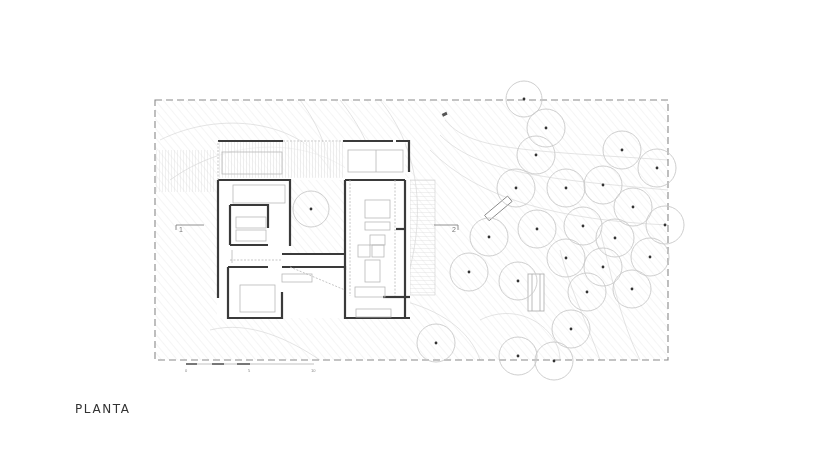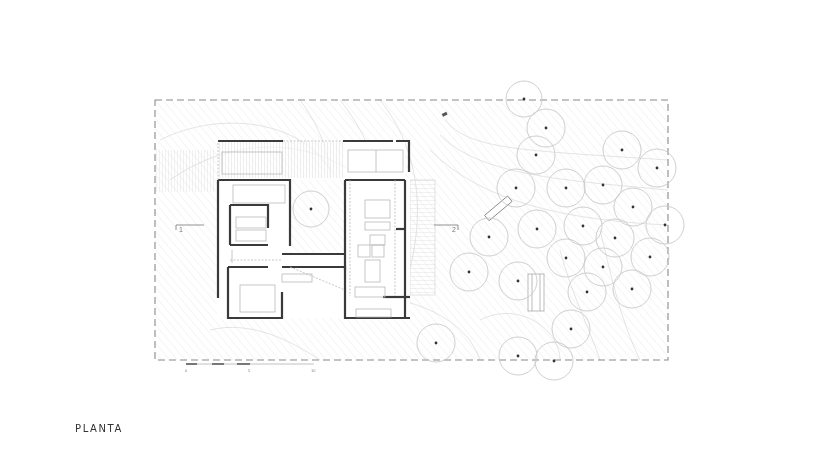--- a/index.html
+++ b/index.html
@@ -1,18 +1,18 @@
 <!DOCTYPE html>
 <html><head>
 <meta charset="utf-8">
 <style>
   html,body{margin:0;padding:0;background:#ffffff;}
   body{width:818px;height:460px;position:relative;overflow:hidden;font-family:"Liberation Sans",sans-serif;}
   #plan{position:absolute;left:0;top:0;width:818px;height:460px;}
-  .title{position:absolute;left:75px;top:423px;font-size:10px;letter-spacing:1.6px;color:#333;font-family:"DejaVu Sans",sans-serif;}
+  .title{position:absolute;left:75px;top:402px;font-size:12px;letter-spacing:1.6px;color:#333;font-family:"DejaVu Sans",sans-serif;}
   .sec{position:absolute;font-size:8px;color:#777;font-family:"Liberation Sans",sans-serif;}
   .scale-lbl{position:absolute;font-size:4px;color:#888;}
 </style>
 </head>
 <body>
 
 <svg id="plan" viewBox="0 0 818 460" xmlns="http://www.w3.org/2000/svg">
   <defs>
     <pattern id="hatch" patternUnits="userSpaceOnUse" width="6" height="6" patternTransform="rotate(-40)">
       <line x1="0" y1="0" x2="0" y2="6" stroke="#e2e2e2" stroke-width="0.7"></line>

